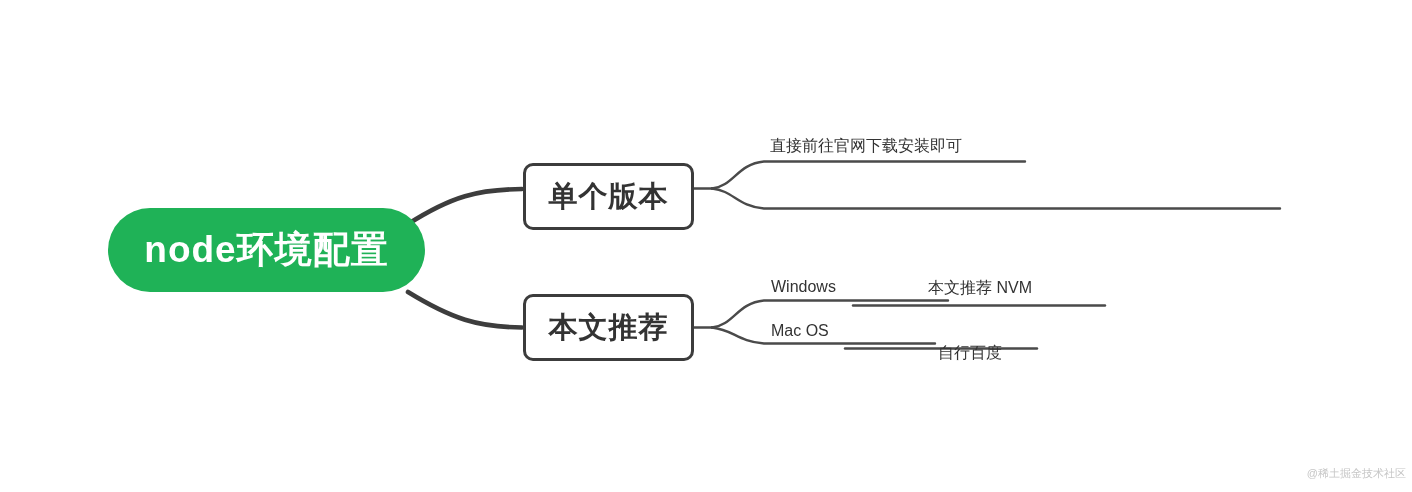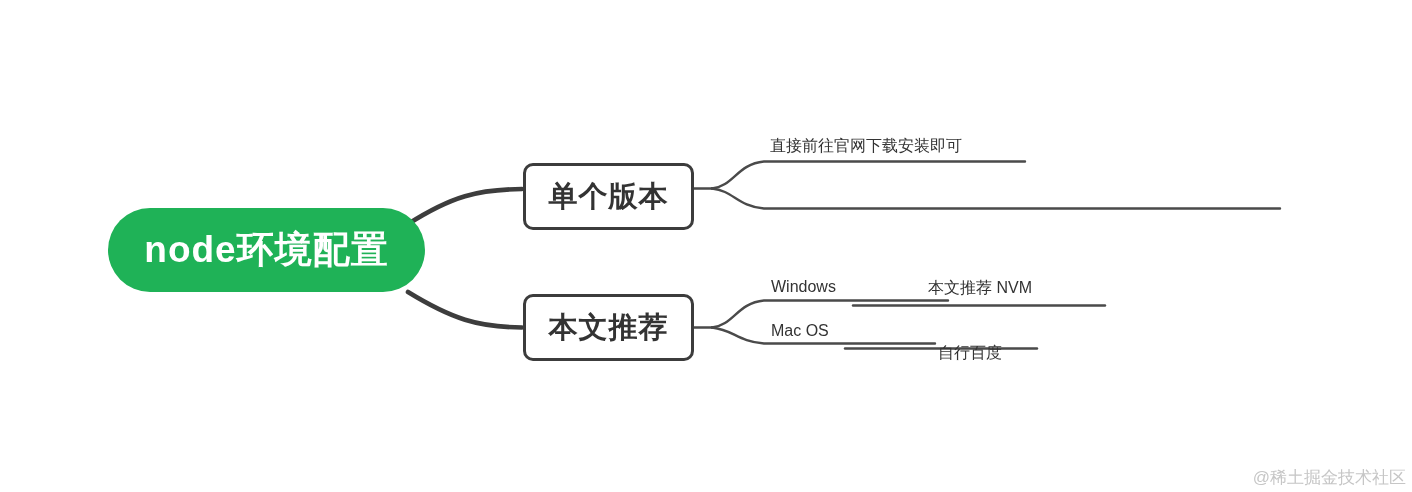--- a/index.html
+++ b/index.html
@@ -66,21 +66,21 @@
   .leaf-2   { left: 771px; top: 182px; }
   .leaf-win { left: 771px; top: 276px; }
   .leaf-nvm { left: 928px; top: 277px; }
   .leaf-mac { left: 771px; top: 320px; }
   .leaf-zyb { left: 938px; top: 322px; margin-top: 20px; }
   .watermark {
     position: absolute;
     z-index: 2;
     right: 6px; top: 466px;
     color: var(--watermark_color, #c6c6c6);
-    font-size: 17px;
+    font-size: 11px;
     white-space: nowrap;
     text-align: center;
   }
 </style>
 </head>
 <body>
 
 <div class="canvas">
 
   <svg class="wires" viewBox="0 0 1412 492" xmlns="http://www.w3.org/2000/svg">

